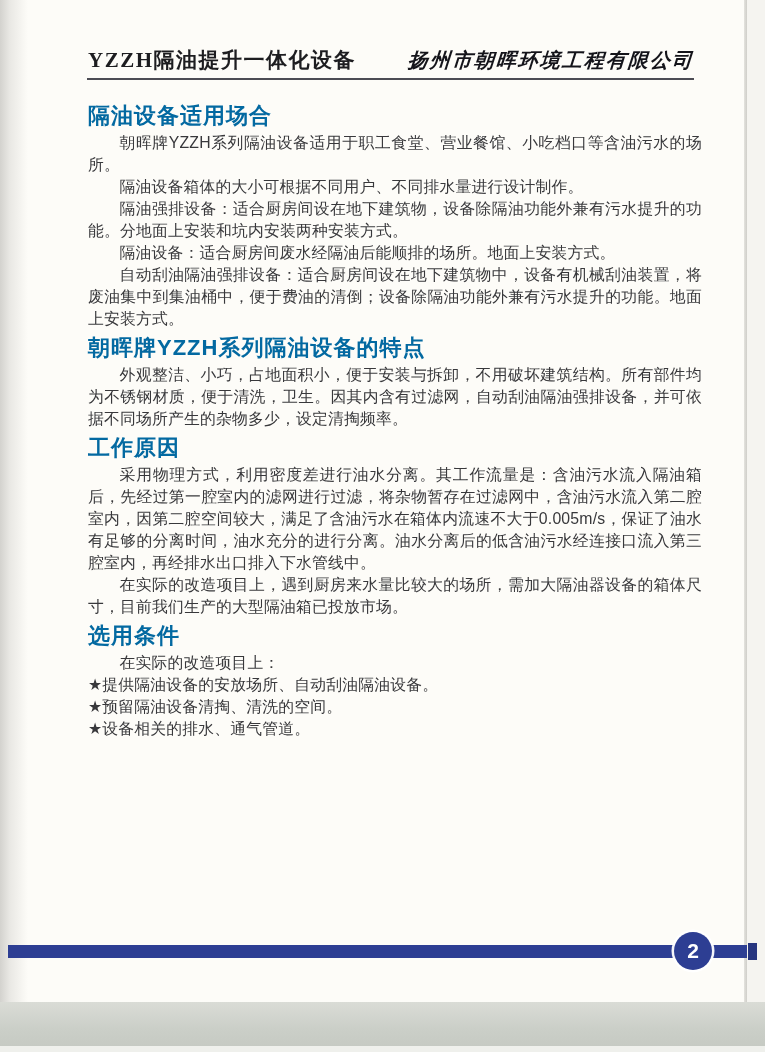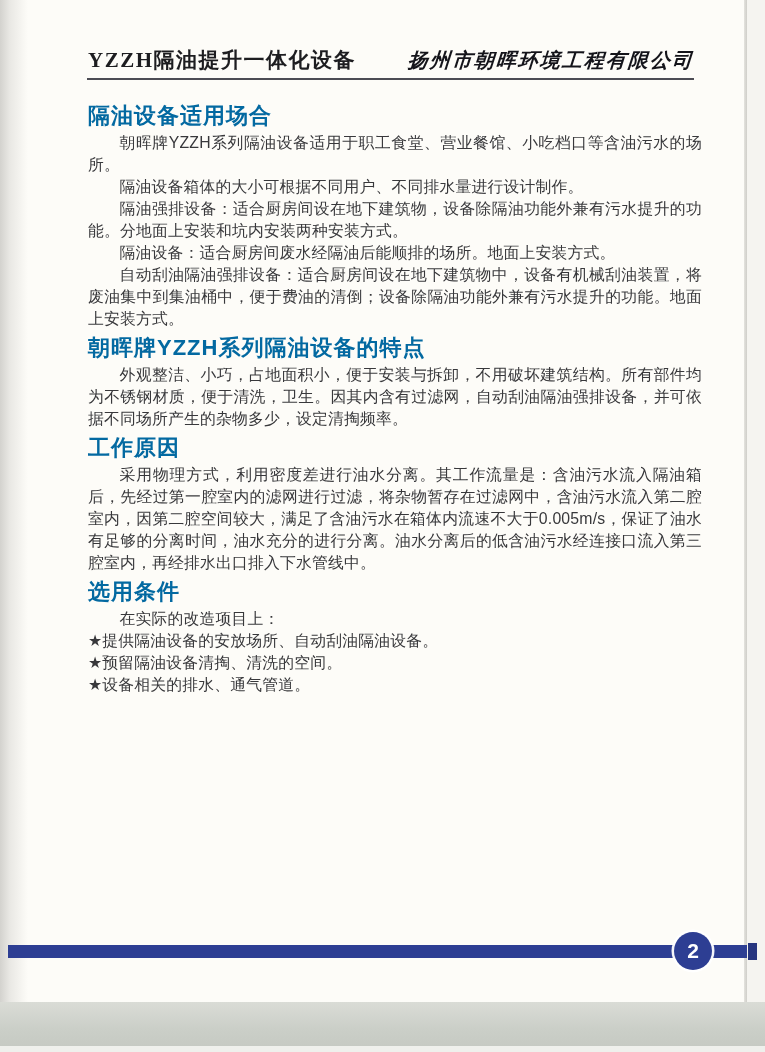--- a/index.html
+++ b/index.html
@@ -103,20 +103,21 @@
       <p class="indent">隔油设备：适合厨房间废水经隔油后能顺排的场所。地面上安装方式。</p>
       <p class="indent">自动刮油隔油强排设备：适合厨房间设在地下建筑物中，设备有机械刮油装置，将废油集中到集油桶中，便于费油的清倒；设备除隔油功能外兼有污水提升的功能。地面上安装方式。</p>
     </section>
     <section>
       <h2>朝晖牌YZZH系列隔油设备的特点</h2>
       <p class="indent">外观整洁、小巧，占地面积小，便于安装与拆卸，不用破坏建筑结构。所有部件均为不锈钢材质，便于清洗，卫生。因其内含有过滤网，自动刮油隔油强排设备，并可依据不同场所产生的杂物多少，设定清掏频率。</p>
     </section>
     <section>
       <h2>工作原因</h2>
       <p class="indent">采用物理方式，利用密度差进行油水分离。其工作流量是：含油污水流入隔油箱后，先经过第一腔室内的滤网进行过滤，将杂物暂存在过滤网中，含油污水流入第二腔室内，因第二腔空间较大，满足了含油污水在箱体内流速不大于0.005m/s，保证了油水有足够的分离时间，油水充分的进行分离。油水分离后的低含油污水经连接口流入第三腔室内，再经排水出口排入下水管线中。</p>
+      <p class="indent">在实际的改造项目上，遇到厨房来水量比较大的场所，需加大隔油器设备的箱体尺寸，目前我们生产的大型隔油箱已投放市场。</p>
     </section>
     <section>
       <h2>选用条件</h2>
       <p class="indent">在实际的改造项目上：</p>
       <p>★提供隔油设备的安放场所、自动刮油隔油设备。</p>
       <p>★预留隔油设备清掏、清洗的空间。</p>
       <p>★设备相关的排水、通气管道。</p>
     </section>
   </main>
 

